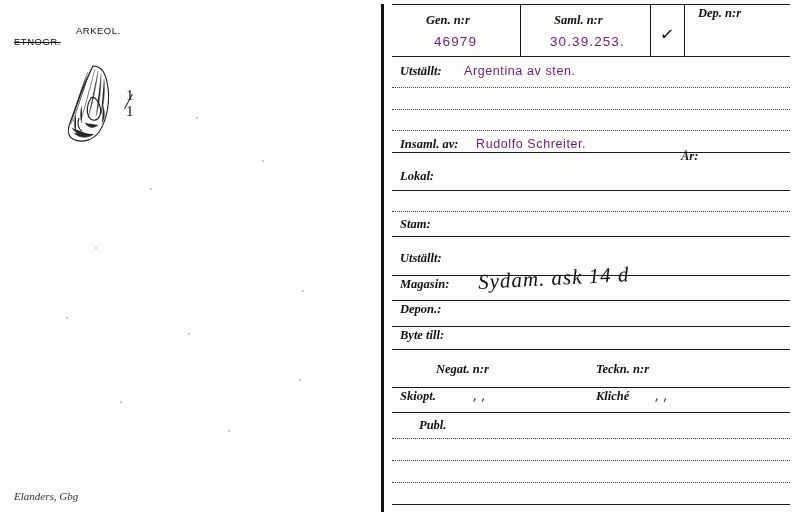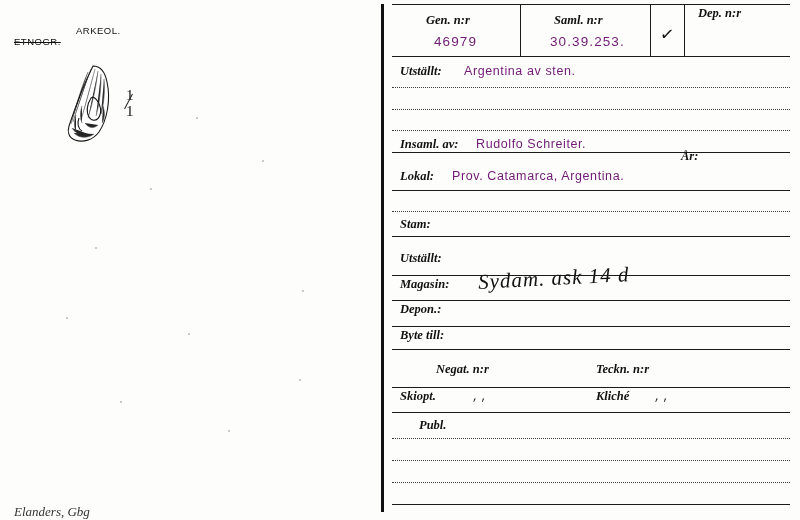--- a/index.html
+++ b/index.html
@@ -110,24 +110,24 @@
   }
   .scale-num-bot {
     position: absolute;
     left: 6px;
     top: 16px;
   }
 
   .printer-credit {
     position: absolute;
     left: 14px;
-    bottom: 0;
+    bottom: 18px;
     font-family: "Liberation Serif", serif;
     font-style: italic;
-    font-size: 13px;
+    font-size: 11px;
     color: #333;
     text-align: right;
   }
 
   
   .speck {
     position: absolute;
     background: #b8b8b8;
     width: 2px;
     height: 2px;
@@ -316,21 +316,20 @@
 
     <div class="lbl" style="left:8px; top:60px;">Utställt:</div>
     <div class="typed" style="left:72px; top:60px;">Argentina av sten.</div>
 
     <div class="lbl" style="left:8px; top:133px;">Insaml. av:</div>
     <div class="typed" style="left:84px; top:133px;">Rudolfo Schreiter.</div>
     <div class="lbl" style="left:289px; top:133px;margin-top:12px;">År:</div>
     <div class="typed" style="left:330px; top:133px;"></div>
 
     <div class="lbl" style="left:8px; top:165px;">Lokal:</div>
-    <div class="typed" style="left:60px; top:165px;">Prov. Catamarca, Argentina.</div>
 
     <div class="lbl" style="left:8px; top:213px;">Stam:</div>
     <div class="typed" style="left:62px; top:213px;"></div>
 
     <div class="lbl" style="left:8px; top:247px;">Utställt:</div>
     <div class="typed" style="left:84px; top:247px;"></div>
 
     <div class="lbl" style="left:8px; top:273px;">Magasin:</div>
     <div class="handwriting" style="left:86px; top:262px;">Sydam. ask 14 d</div>
 

